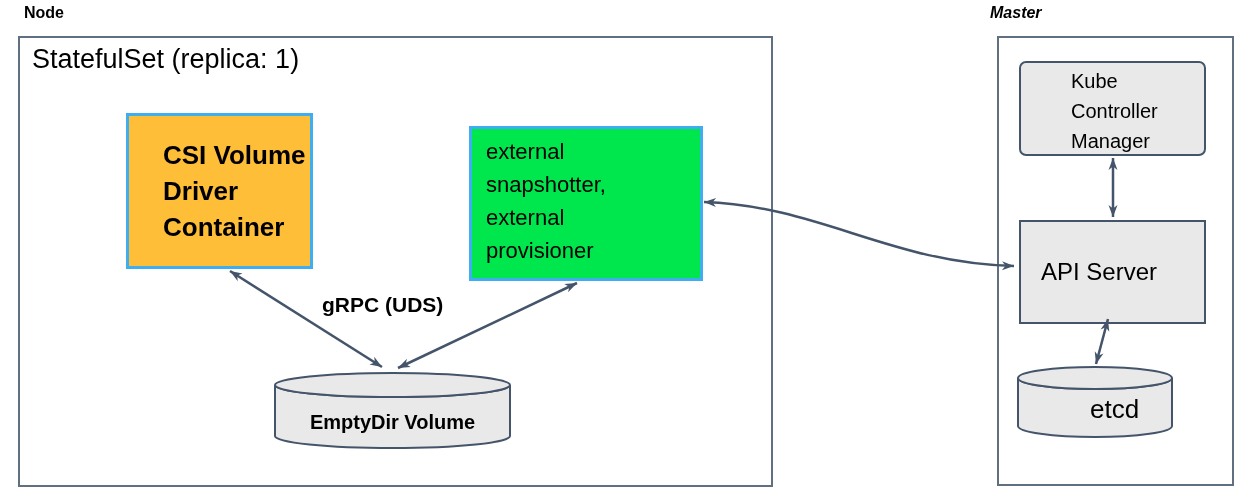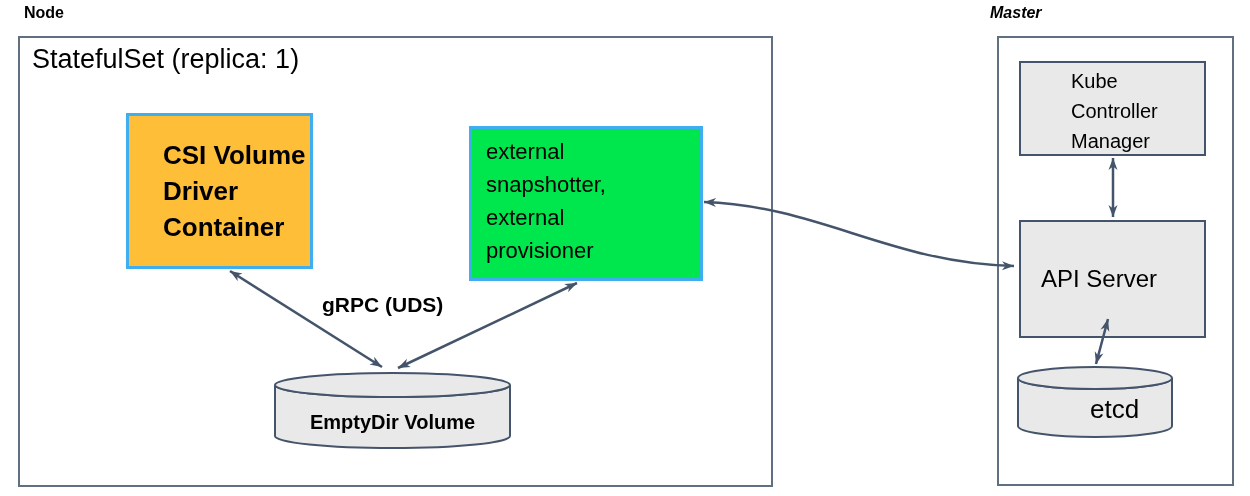--- a/index.html
+++ b/index.html
@@ -48,20 +48,21 @@
     padding:6px 12px 0 14px;
   }
   .gray-box{
     background:var(--gray-box-fill);
     border:2px solid var(--arrow-stroke);
     box-sizing:border-box;
   }
   .kcm-box{
     font-size:20px;line-height:30px;font-weight:400;
     padding:3px 0 8px 50px;
+    border-radius:7px;
   }
   .api-box{
     font-size:24px;font-weight:400;
     display:flex;align-items:center;
     padding-left:20px;
   }
   .grpc-label{
     font-size:21px;font-weight:bold;line-height:24px;text-align:center;
   }
   .cyl-label{
@@ -101,21 +102,21 @@
   <div class="abs grpc-label" style="left:322px;top:293px;">gRPC (UDS)</div>
 
   <div class="abs group-label" style="left:990px;top:3px;font-style:italic;">Master</div>
 
   <div class="abs outer-box" style="left:997px;top:36px;width:237px;height:450px;"></div>
 
   <div class="abs gray-box kcm-box multiline" style="left:1019px;top:61px;width:187px;height:95px;">Kube
 Controller
 Manager</div>
 
-  <div class="abs gray-box api-box" style="left:1019px;top:220px;width:187px;height:118px;">API Server</div>
+  <div class="abs gray-box api-box" style="left:1019px;top:220px;width:187px;height:104px;">API Server</div>
 
   <svg class="overlay" width="1250" height="496" viewBox="0 0 1250 496">
     <defs>
       <marker id="ah" markerWidth="14" markerHeight="10" refX="13" refY="5" orient="auto-start-reverse" markerUnits="userSpaceOnUse">
         <path class="ah-path" d="M1,0.5 L13,5 L1,9.5 L4.5,5 Z"></path>
       </marker>
     </defs>
 
     <g>
       <path class="cyl-shape" d="M275,385 v51 a117.5,12 0 0 0 235,0 v-51 a117.5,12 0 0 1 -235,0 z"></path>

